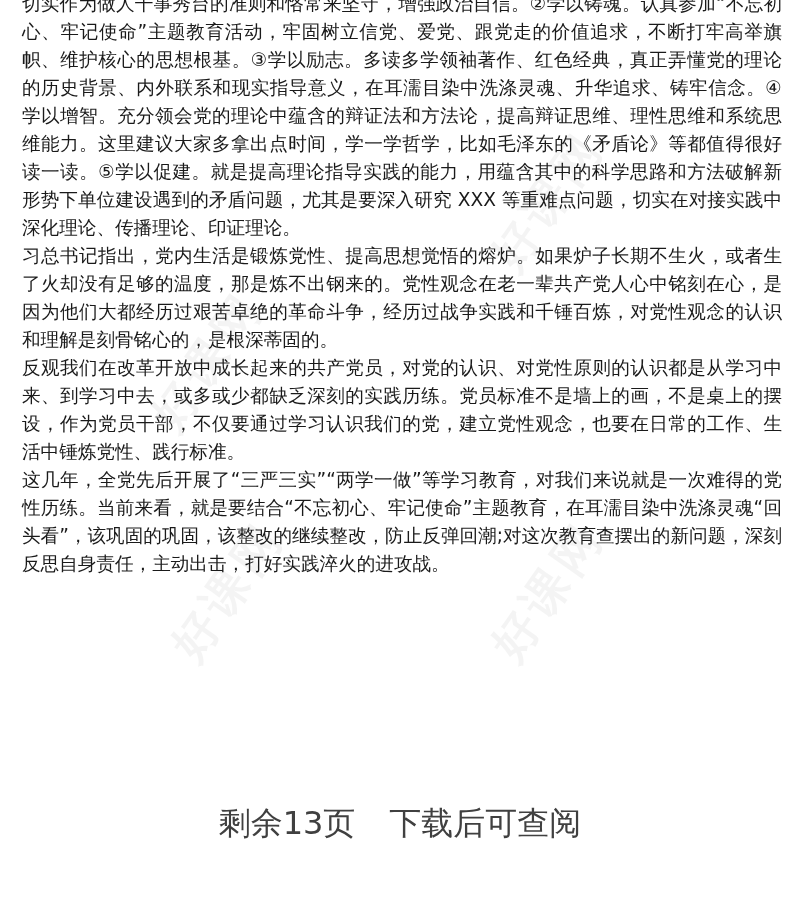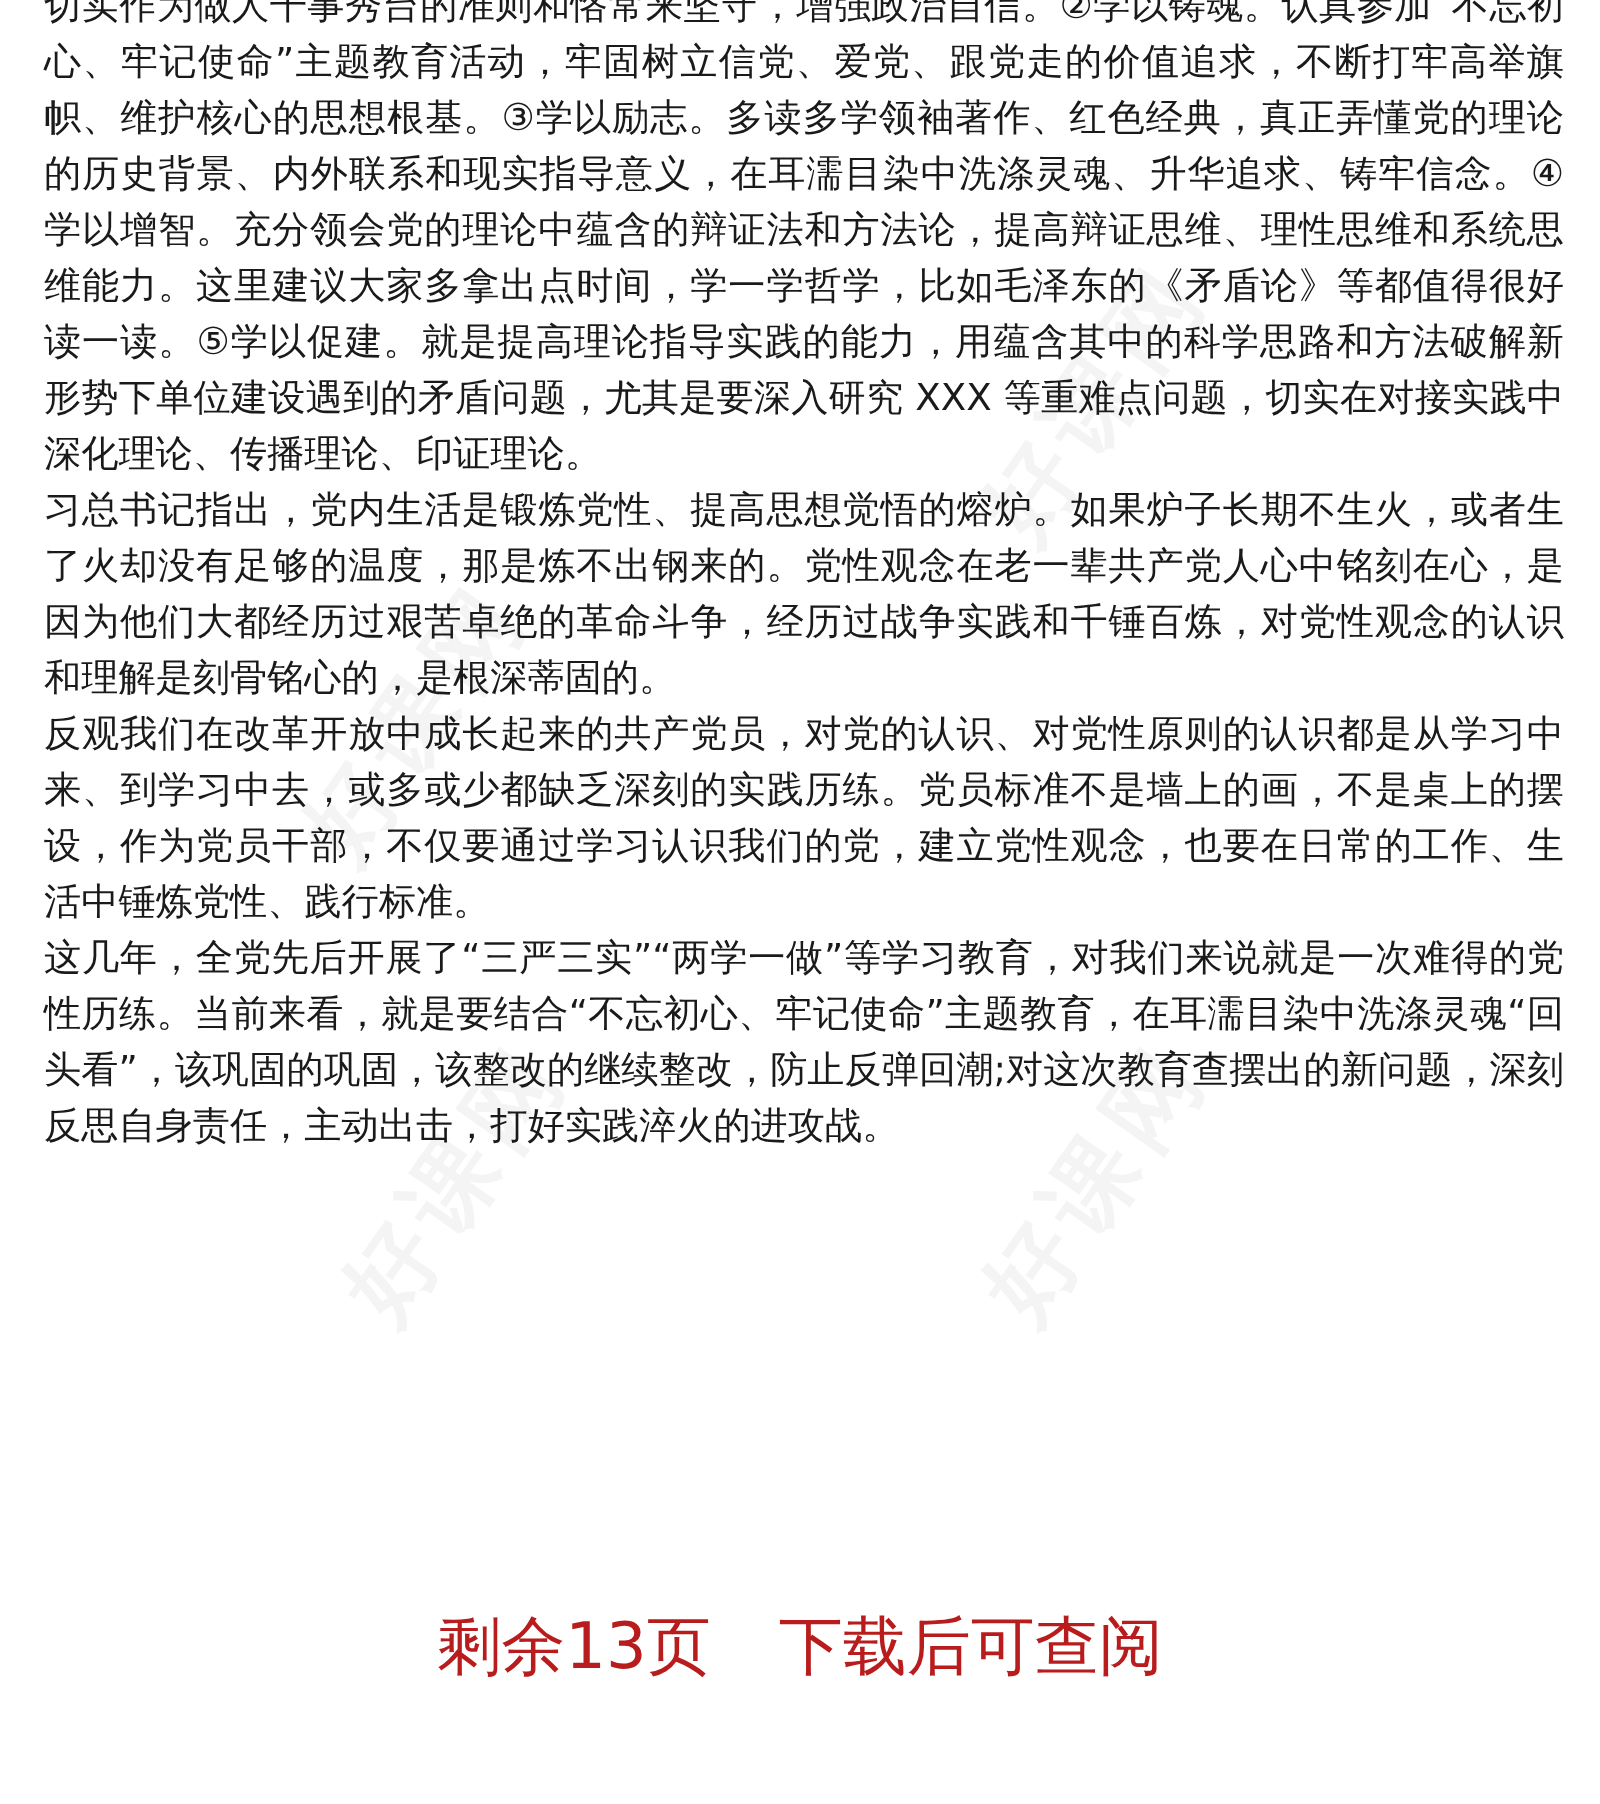--- a/index.html
+++ b/index.html
@@ -12,21 +12,21 @@
   }
   .doc p { margin: 0; padding: 0; }
   .watermark {
     position: absolute; color: rgba(0,0,0,0.045);
     font-size: 46px; font-weight: bold; transform: rotate(-55deg);
     white-space: nowrap; pointer-events: none; letter-spacing: 6px;
     font-family: "DejaVu Sans", sans-serif;
   }
   .more {
     position: absolute; left: 0; width: 800px; top: 800px;
-    text-align: center; font-size: 32px; color: #b91c1c;
+    text-align: center; font-size: 32px; color: #404040;
     line-height: 46px;
   }
   .more .gap { display: inline-block; width: 34px; }
 </style>
 </head>
 <body>
 
 <div class="watermark" style="left:130px; top:330px;">好课网</div>
 <div class="watermark" style="left:470px; top:170px;">好课网</div>
 <div class="watermark" style="left:150px; top:560px;">好课网</div>

